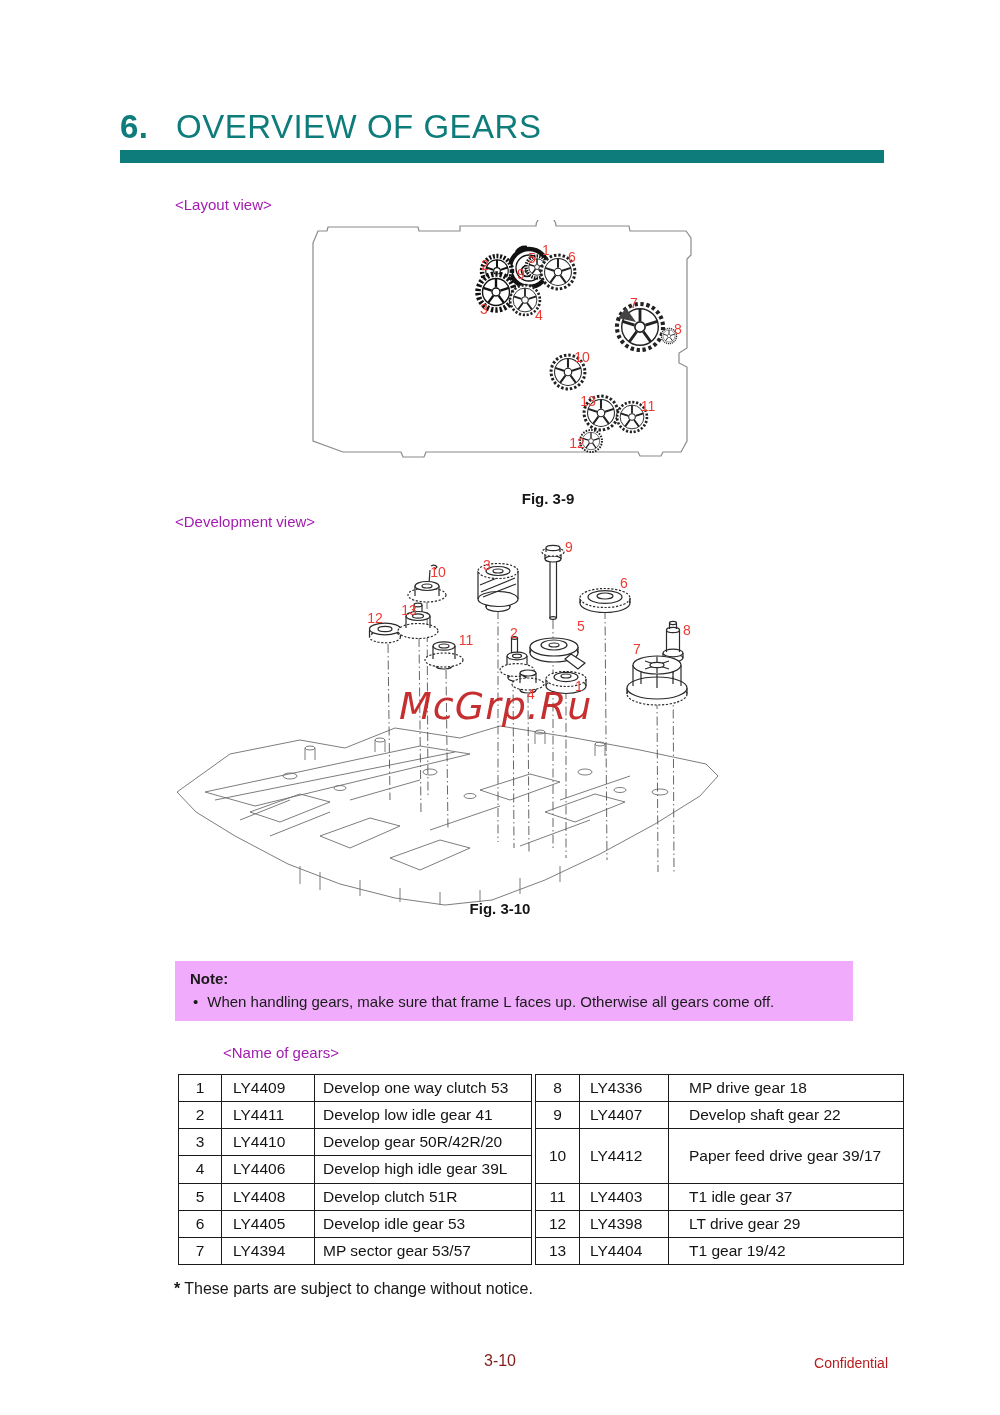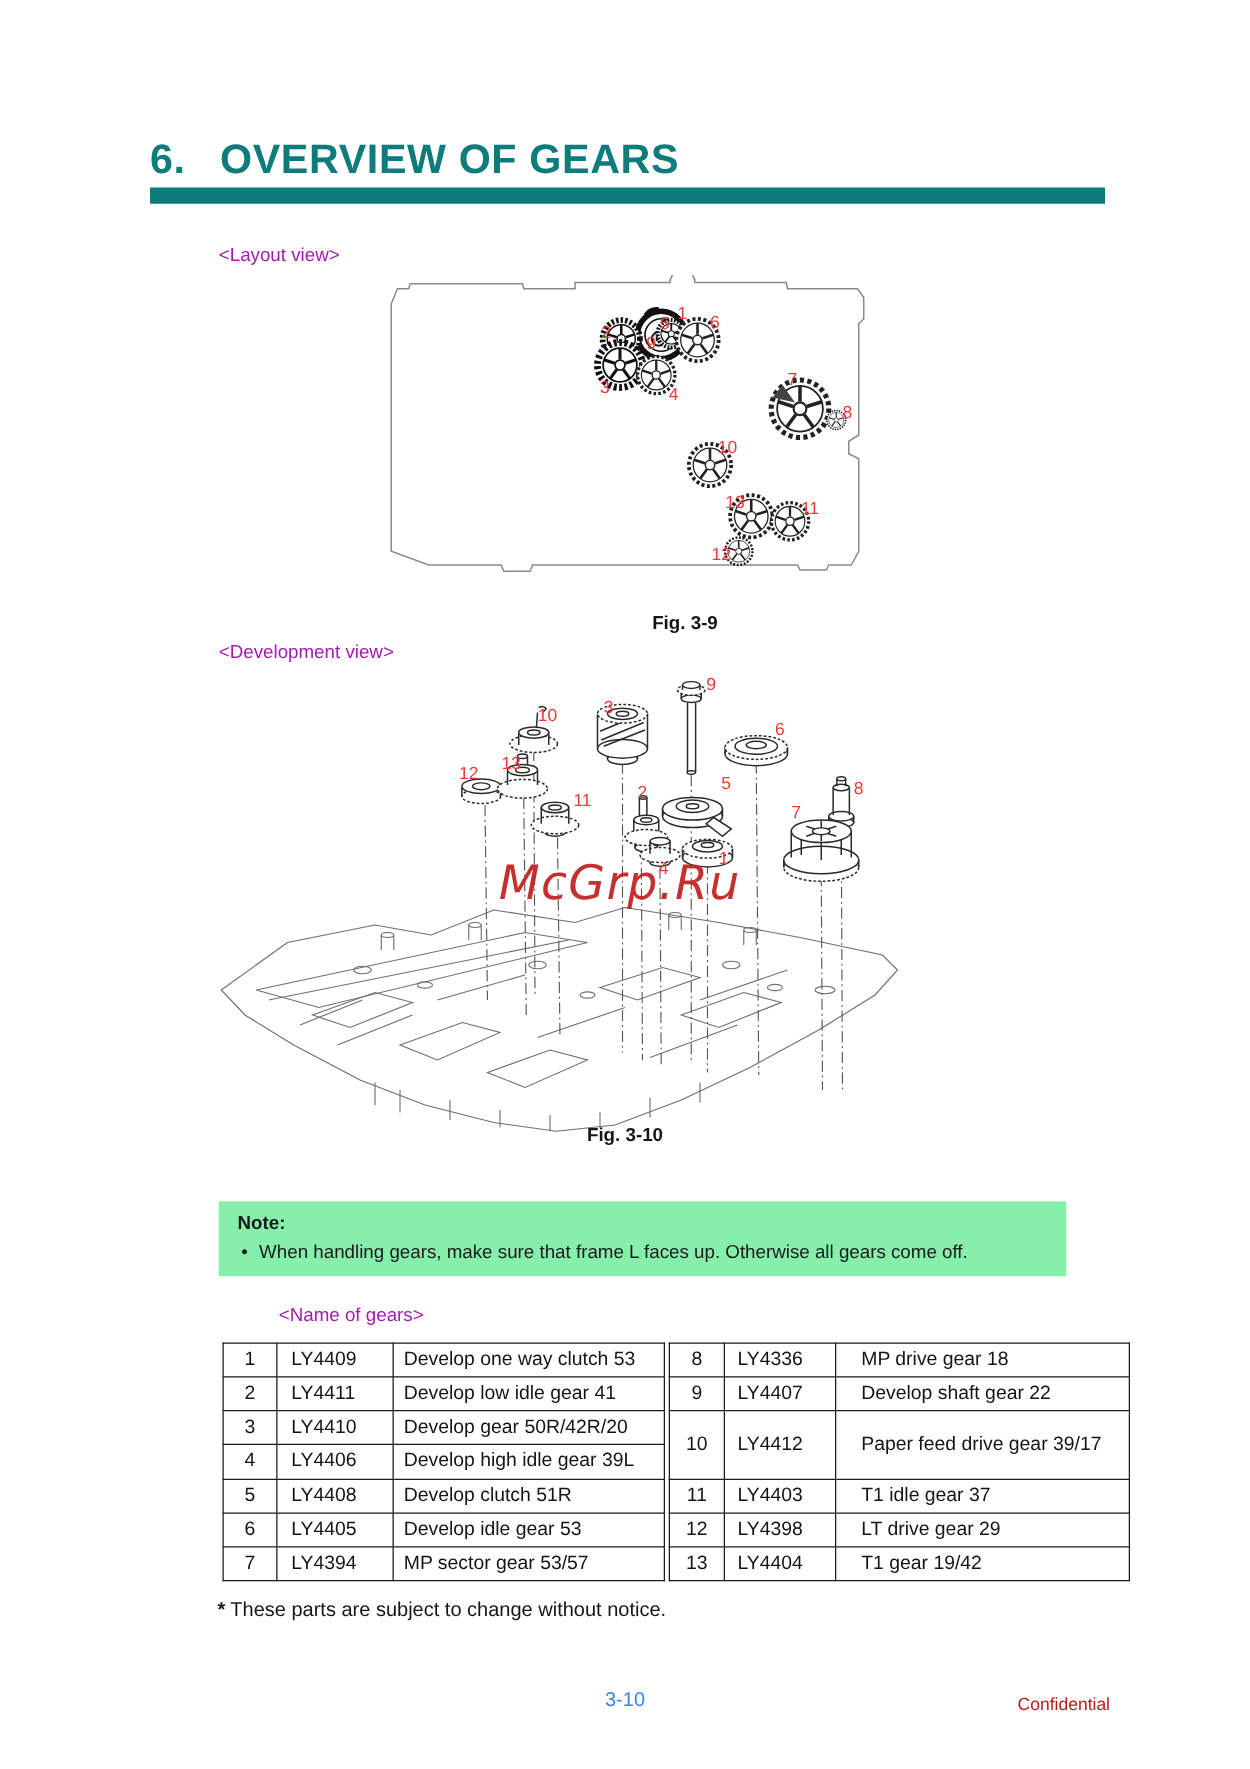--- a/index.html
+++ b/index.html
@@ -1,20 +1,20 @@
 <!DOCTYPE html>
 <html><head>
 <meta charset="utf-8">
 <style>
   html,body{margin:0;padding:0;background:#fff;}
   .page{position:relative;width:1000px;height:1415px;background:#fff;overflow:hidden;
         font-family:"Liberation Sans",sans-serif;color:#1a1a1a;}
   
   .title-no{position:absolute;left:120px;top:108px;font-size:33px;font-weight:bold;color:#0f7c7c;letter-spacing:.5px;}
-  .title-text{position:absolute;left:176px;top:108px;font-size:33px;font-weight:bold;color:#0f7c7c;letter-spacing:.5px;}
+  .title-text{position:absolute;left:176px;top:108px;font-size:33px;font-weight:normal;color:#0f7c7c;letter-spacing:.5px;}
   .title-bar{position:absolute;left:120px;top:150px;width:764px;height:13px;background:#0f7c7c;}
   
   .sec-label{position:absolute;font-size:15px;color:#a21caf;}
   .lbl-layout{left:175px;top:196px;}
   .lbl-dev{left:175px;top:513px;}
   .lbl-names{left:175px;top:1044px;margin-left:48px;}
   .fig-caption{position:absolute;left:0;width:1000px;text-align:center;font-size:15px;font-weight:bold;color:#161616;}
   .cap1{top:490px;padding-left:48px;}
   .cap2{top:900px;}
   
@@ -23,38 +23,38 @@
   .rlab{fill:#ee3a34;font-family:"Liberation Sans",sans-serif;font-size:14px;text-anchor:middle;}
   .el{fill:#fff;stroke:#2a2a2a;stroke-width:1.2;}
   .ln{fill:none;stroke:#2a2a2a;stroke-width:1.2;}
   .teeth{stroke-dasharray:2.2 1.6;}
   .fr{fill:none;stroke:#6e6e6e;stroke-width:.9;}
   .dd{fill:none;stroke:#555;stroke-width:.9;stroke-dasharray:9 3 1.5 3;}
   
   .watermark{position:absolute;left:399px;top:684px;font-family:"DejaVu Sans",sans-serif;
              font-style:italic;font-weight:400;font-size:38px;color:#c32424;letter-spacing:1px;opacity:.95;}
   
-  .note-box{position:absolute;left:175px;top:961px;width:678px;height:60px;background:#86efac;
+  .note-box{position:absolute;left:175px;top:961px;width:678px;height:60px;background:#f0abfc;
             box-sizing:border-box;padding:9px 12px 0 15px;}
   .note-title{font-size:15px;font-weight:bold;}
   .note-line{display:flex;margin-top:6px;font-size:15px;}
   .note-bullet{margin:0 9px 0 3px;}
   
   .tables-wrap{position:absolute;left:178px;top:1074px;display:flex;gap:3px;}
   table.gtable{border-collapse:collapse;table-layout:fixed;}
   .gtable td{border:1.5px solid #1b1b1b;font-size:15.5px;color:#141414;height:26px;
              padding:0;vertical-align:middle;line-height:18px;}
   .gtable .c-no{text-align:center;}
   .tl .c-no{width:42px;} .tl .c-part{width:81px;padding-left:11px;} .tl .c-name{width:208px;padding-left:8px;}
   .tr2 .c-no{width:43px;} .tr2 .c-part{width:78px;padding-left:10px;} .tr2 .c-name{width:214px;padding-left:20px;}
   .row-tall td{height:54px;}
   
   .footnote{position:absolute;left:174px;top:1280px;font-size:16px;color:#161616;}
   .footnote b{font-weight:bold;margin-right:4px;}
-  .page-num{position:absolute;left:0;top:1352px;width:1000px;text-align:center;font-size:16px;color:#3b82f6;}
+  .page-num{position:absolute;left:0;top:1352px;width:1000px;text-align:center;font-size:16px;color:#7f1d1d;}
   .confidential{position:absolute;right:112px;top:1355px;font-size:14px;color:#b91c1c;}
 </style>
 </head>
 <body>
 
 <div class="page">
 
   <span class="title-no">6.</span>
   <span class="title-text">OVERVIEW OF GEARS</span>
   <div class="title-bar"></div>

